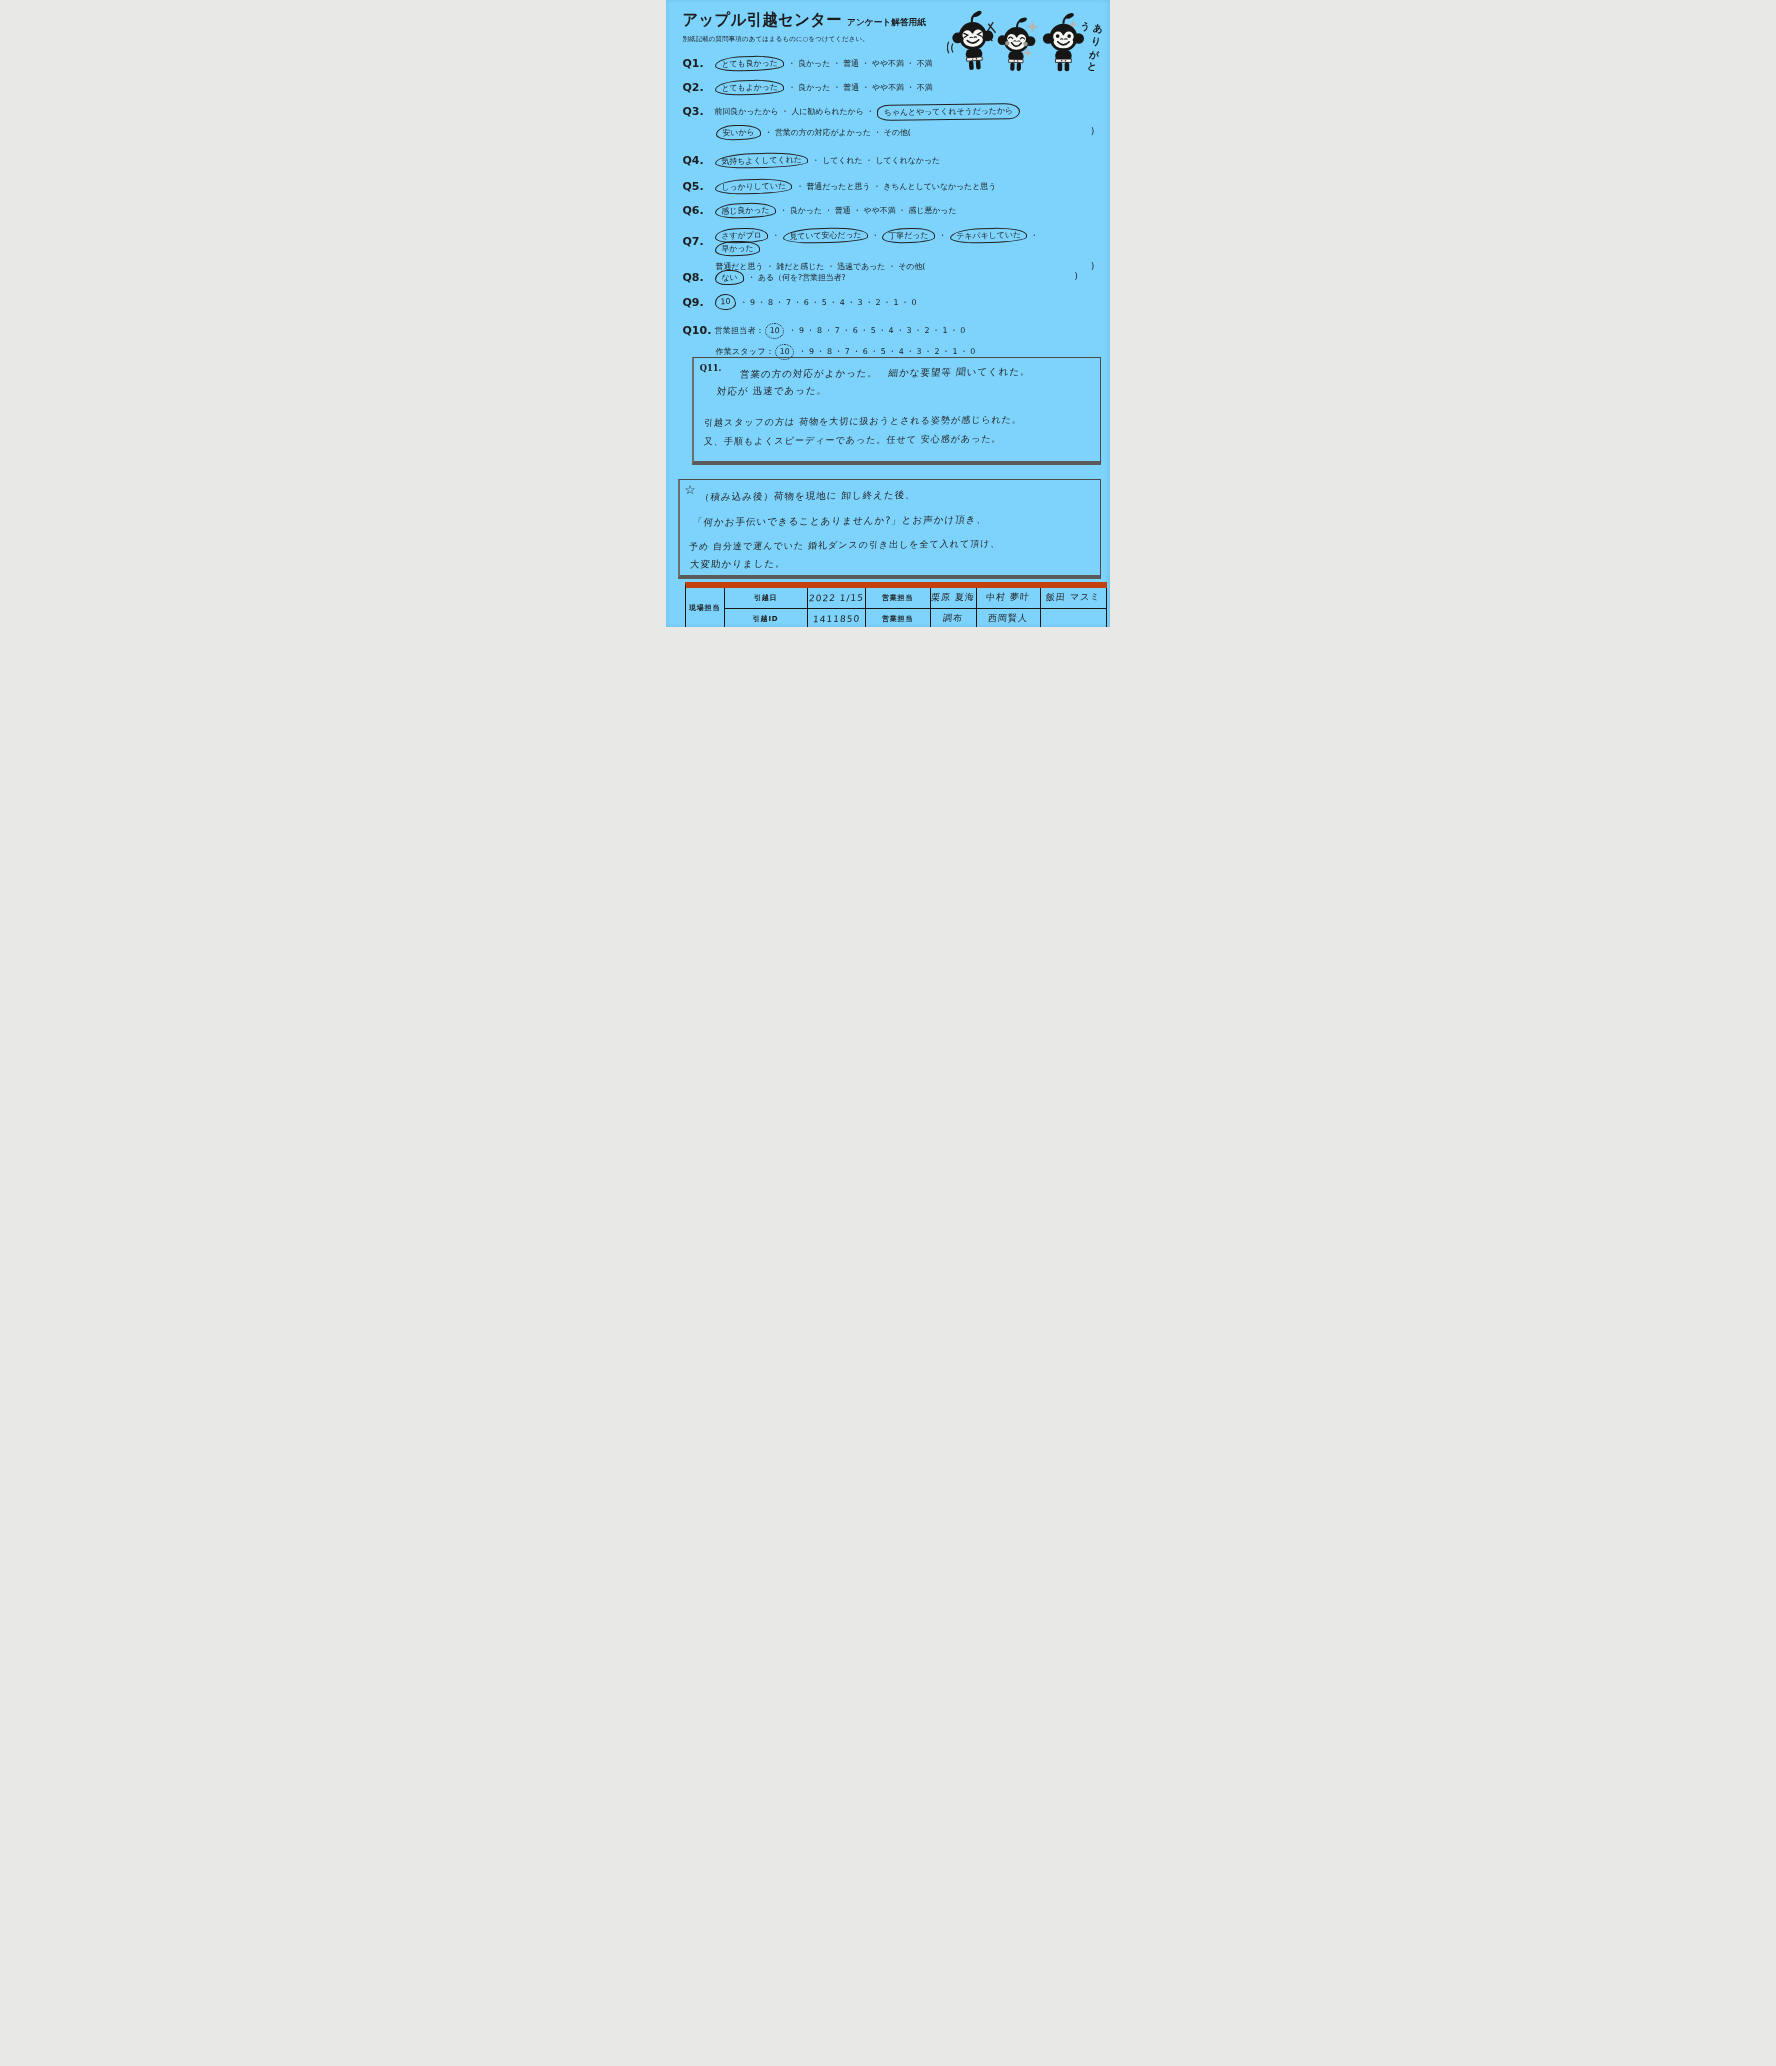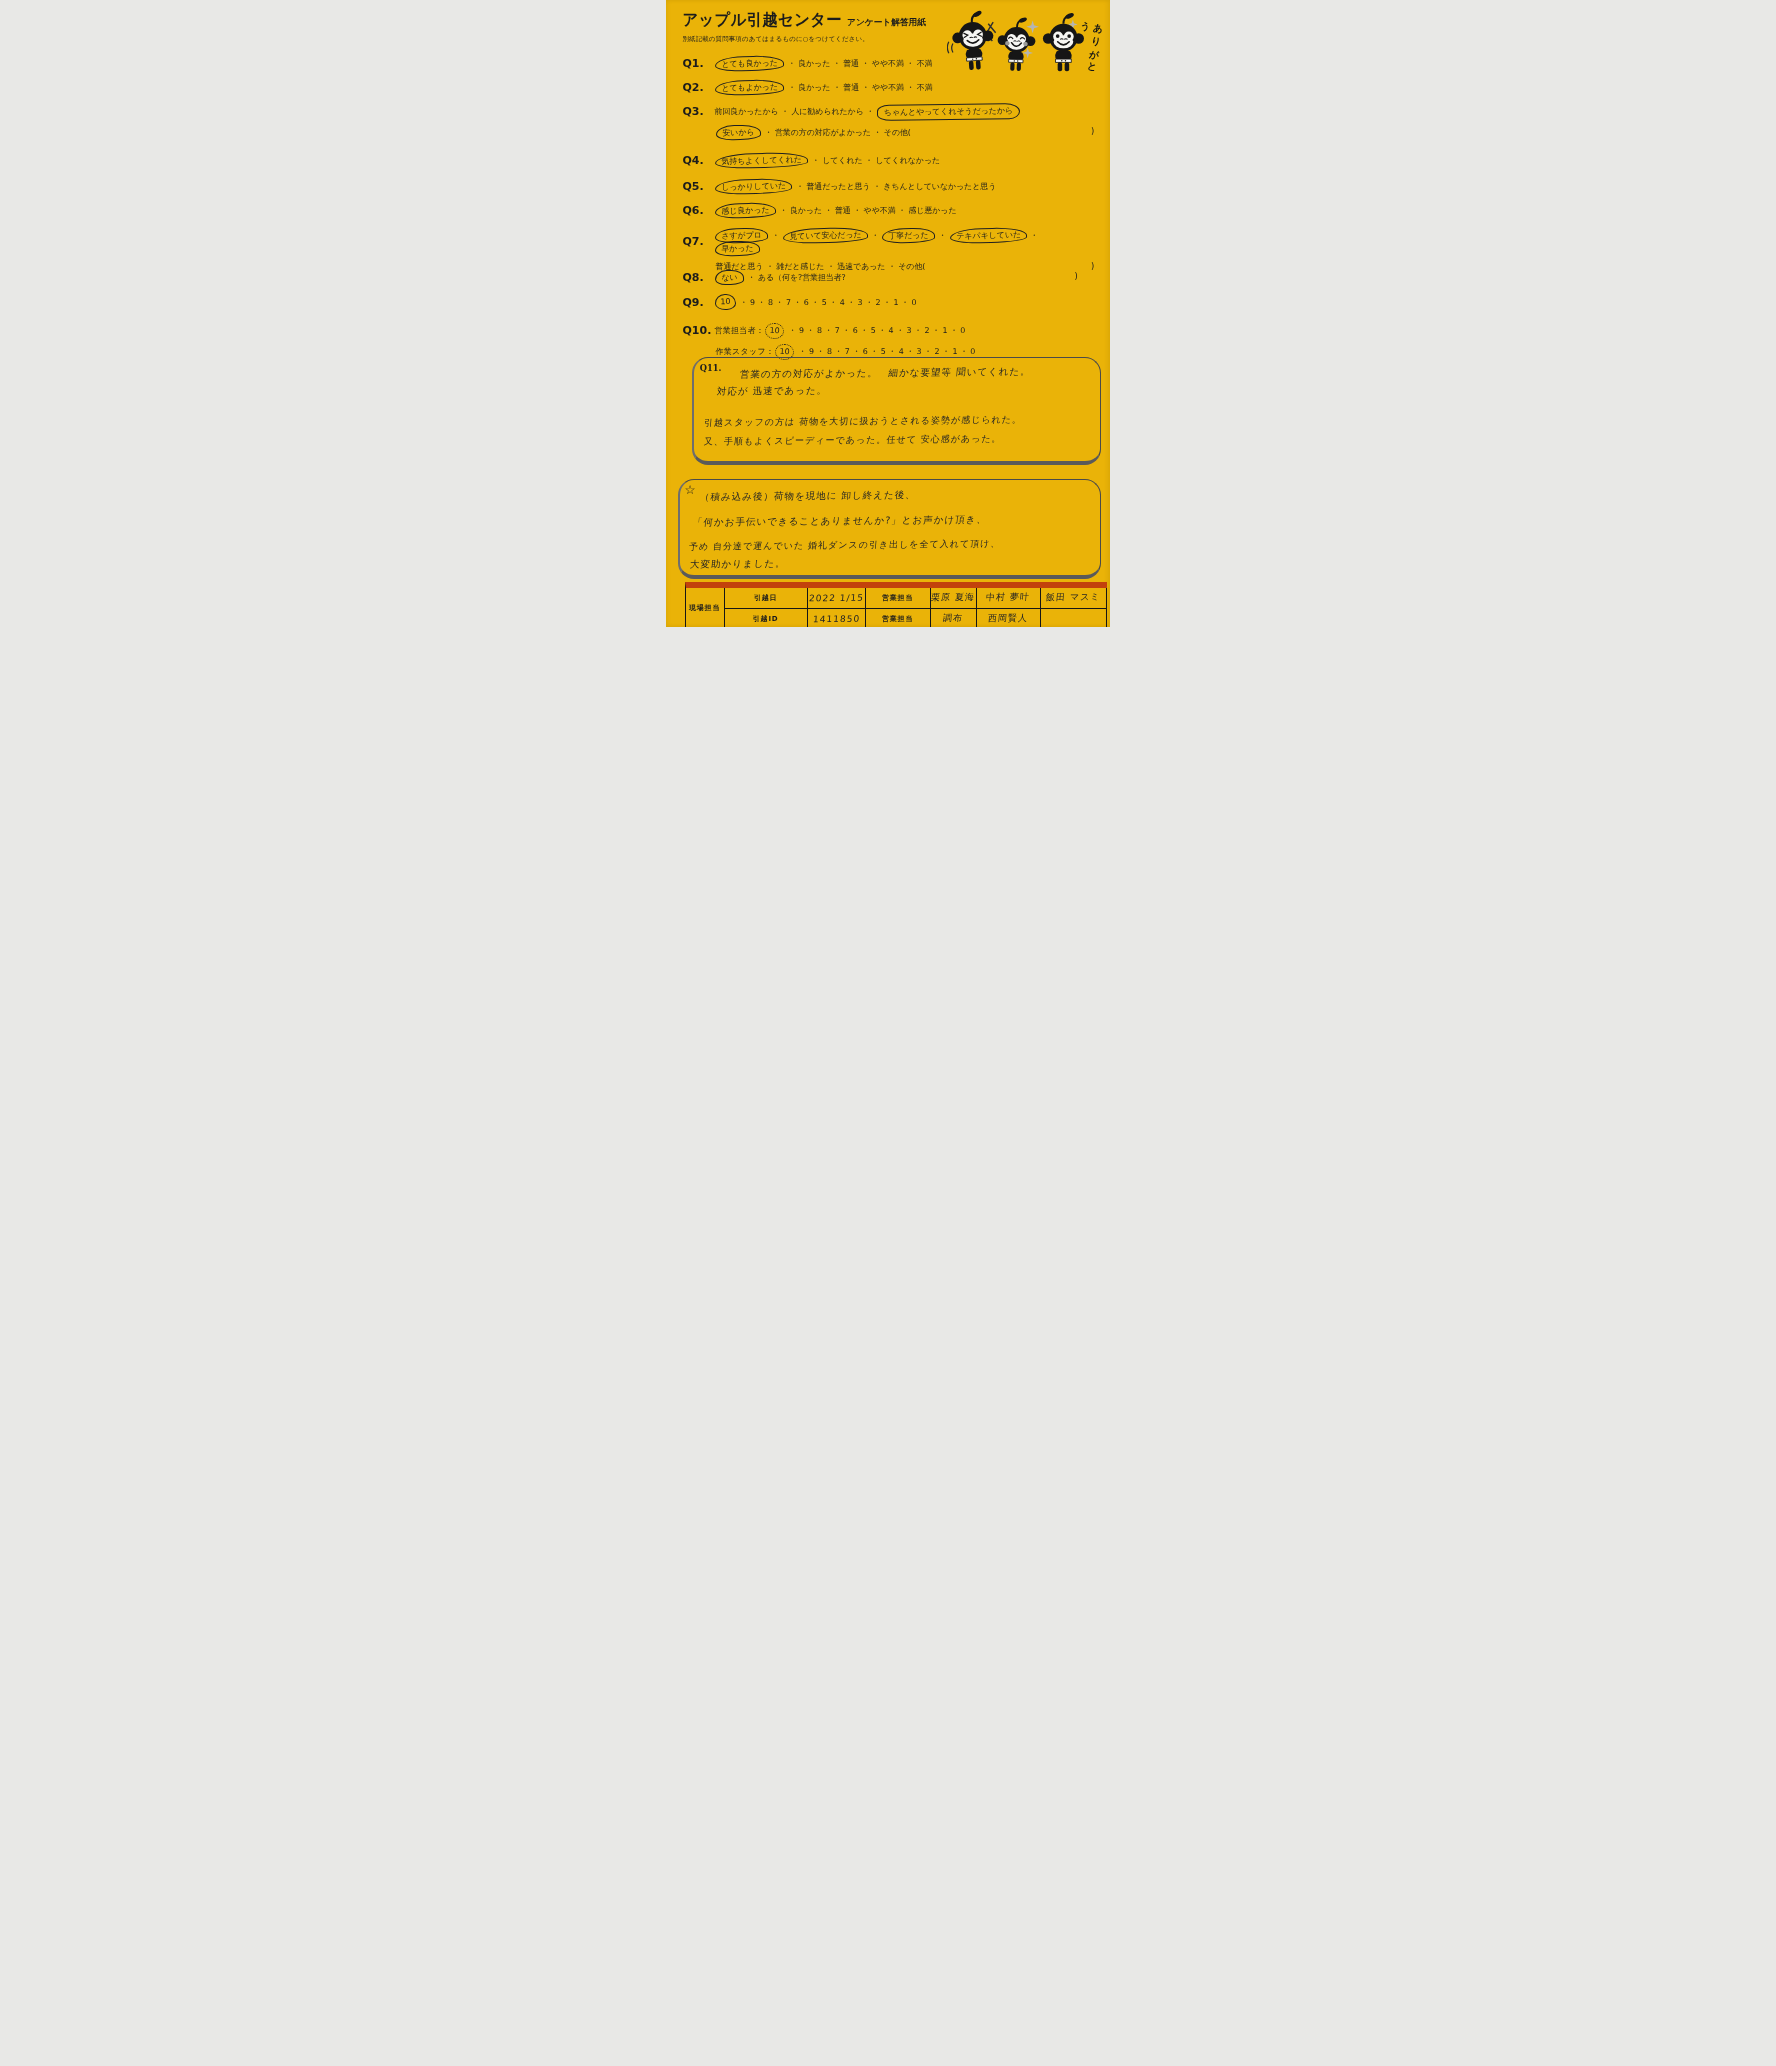--- a/index.html
+++ b/index.html
@@ -1,20 +1,20 @@
 <!DOCTYPE html>
 <html style="font-size:6.6px"><head>
 <meta charset="utf-8">
 <style>
   html,body{margin:0;padding:0;background:#e8e8e6;}
   .page{
     position:relative;
     width:444px;height:627px;
     margin:0 auto;
-    background:#eab308;
+    background:#7dd3fc;
     font-family:"DejaVu Sans","Liberation Sans",sans-serif;
     color:#1c1c1c;
     overflow:hidden;
     box-shadow:inset -2.5px 0 5.8px rgba(0,0,0,.06), inset 1.7px 0 4.1px rgba(0,0,0,.05);
   }
   
   .header{position:absolute;top:10px;left:16.5px;right:174px;}
   .brand{font-size:15.3px;font-weight:900;letter-spacing:0.4px;display:inline-block;transform:scaleY(1.05);}
   .formtitle{font-size:8.7px;font-weight:800;margin-left:5px;display:inline-block;}
   .instruction{font-size:6.4px;margin-top:3.7px;letter-spacing:0.2px;}
@@ -48,21 +48,21 @@
   .rater{letter-spacing:0.4px;}
   
   .hand{
     font-size:9.5px;color:#242424;letter-spacing:1px;white-space:nowrap;
     transform:skewX(-5deg) rotate(-.6deg);
   }
   
   .cbox{
     position:absolute;left:26px;right:9px;
     border:1.7px solid #4a4a4a;border-left:2.9px solid #6e6e6e;border-bottom:4.1px solid #5a5a5a;
-    border-radius:16px;background:transparent;
+    border-radius:0;background:transparent;
   }
   .cbox .hline{position:absolute;}
   .q11lab{position:absolute;left:5.8px;top:5px;font-size:8.3px;font-weight:600;font-family:"DejaVu Serif","Liberation Serif",serif;}
   .starmark{position:absolute;font-size:12.4px;color:#1d1d1d;}
   
   .stable{
     position:absolute;left:18.6px;top:582px;width:421px;
     display:grid;
     grid-template-columns:39px 83px 58px 65px 46px 64px 1fr;
     grid-template-rows:20.7px 20.7px;

